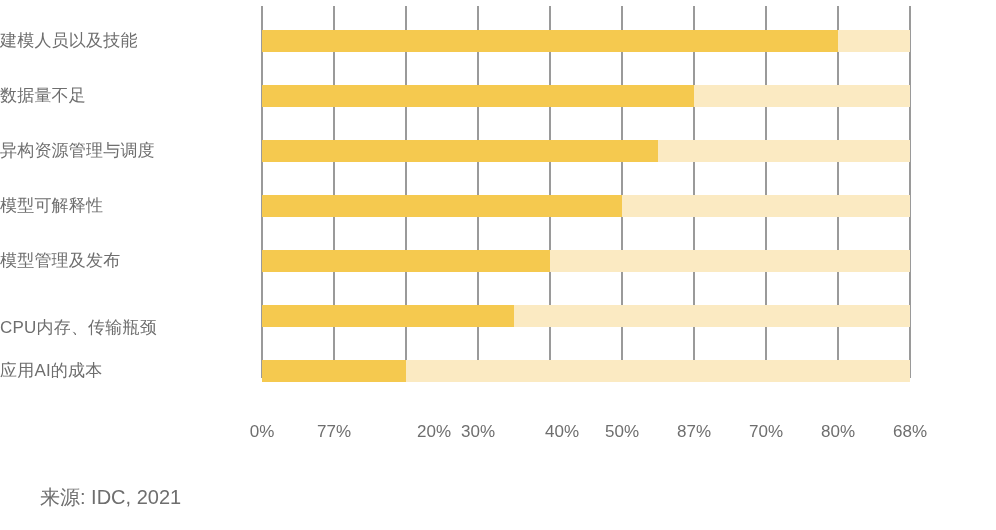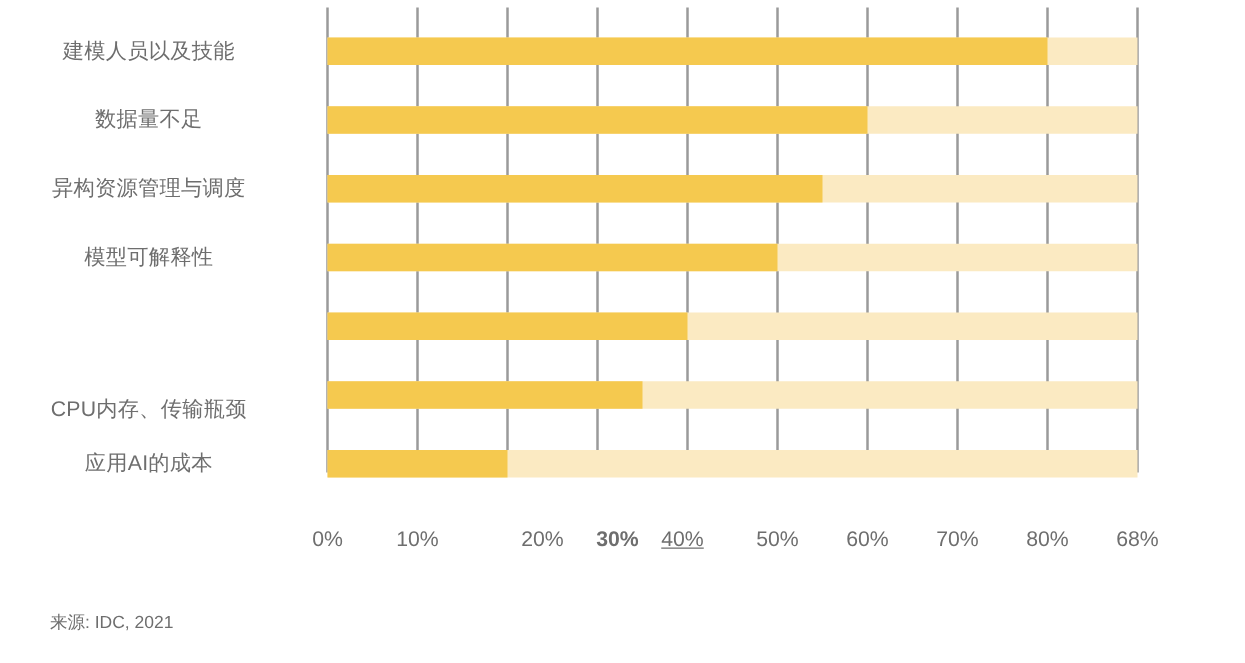--- a/index.html
+++ b/index.html
@@ -29,21 +29,21 @@
     position: absolute;
     left: 0;
     top: 0;
     width: 250px;
     height: 390px;
   }
   .cat-label {
     position: absolute;
     right: 12px;
     width: 238px;
-    text-align: center;
+    text-align: left;
     font-size: 17px;
     line-height: 22px;
     color: #6e6e6e;
     white-space: nowrap;
     letter-spacing: 0.2px;
   }
 
   
   .plot {
     position: absolute;
@@ -105,36 +105,37 @@
     line-height: 24px;
     color: #6e6e6e;
     white-space: nowrap;
   }
 
   
   .source-note {
     position: absolute;
     left: 40px;
     top: 486px;
-    font-size: 14px;
+    font-size: 20px;
     line-height: 22px;
     color: #6e6e6e;
     white-space: nowrap;
   }
 </style>
 </head>
 <body>
 
 <div id="chart-root">
 
   <div class="labels-col">
     <div class="cat-label" style="top:30px;">建模人员以及技能</div>
     <div class="cat-label" style="top:85px;">数据量不足</div>
     <div class="cat-label" style="top:195px;">模型可解释性</div>
     <div class="cat-label" style="top:140px;">异构资源管理与调度</div>
+    <div class="cat-label" style="top:250px;">模型管理及发布</div>
     <div class="cat-label" style="top:305px;margin-top:12px;">CPU内存、传输瓶颈</div>
     <div class="cat-label" style="top:360px;">应用AI的成本</div>
   </div>
 
   <div class="plot">
     <div class="gridlines" id="gridlines">
         <div class="gridline" style="left: -1px;"></div>
         <div class="gridline" style="left: 71px;"></div>
         <div class="gridline" style="left: 143px;"></div>
         <div class="gridline" style="left: 215px;"></div>
@@ -165,26 +166,26 @@
           <div class="bar-fill" style="width: 252px; background: rgb(245, 201, 79);"></div>
         </div>
         <div class="bar-track" style="top: 354px; background: rgb(251, 234, 194);">
           <div class="bar-fill" style="width: 144px; background: rgb(245, 201, 79);"></div>
         </div>
       </div>
   </div>
 
   <div class="xaxis" id="xaxis">
       <div class="xtick" style="left: 0px;">0%</div>
-      <div class="xtick" style="left: 72px;">10%</div>
+      <div class="xtick" style="left: 72px;">77%</div>
       <div class="xtick" style="left: 144px; margin-left: 28px;">20%</div>
-      <div class="xtick" style="left: 232px; font-weight: bold;">30%</div>
-      <div class="xtick" style="left: 284px; text-decoration: underline;">40%</div>
+      <div class="xtick" style="left: 216px;">30%</div>
+      <div class="xtick" style="left: 300px;">40%</div>
       <div class="xtick" style="left: 360px;">50%</div>
-      <div class="xtick" style="left: 432px;">60%</div>
+      <div class="xtick" style="left: 432px;">87%</div>
       <div class="xtick" style="left: 504px;">70%</div>
       <div class="xtick" style="left: 576px;">80%</div>
       <div class="xtick" style="left: 648px;">68%</div>
     </div>
 
   <div class="source-note">来源: IDC, 2021</div>
 
 </div>
 
 </body></html>

